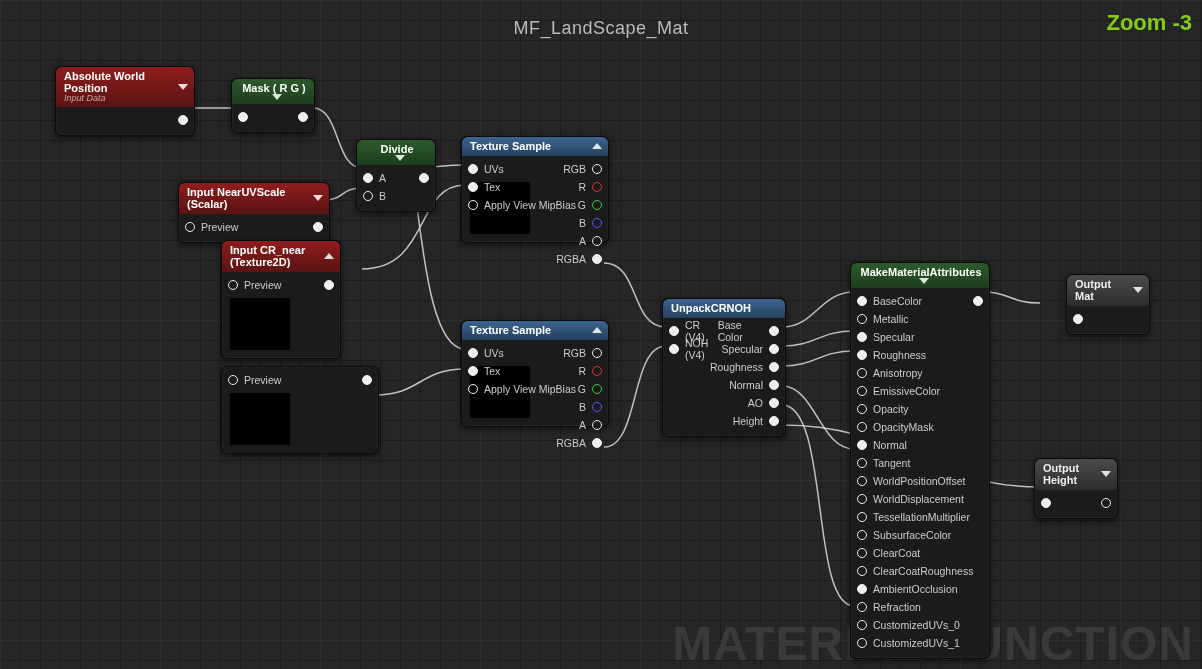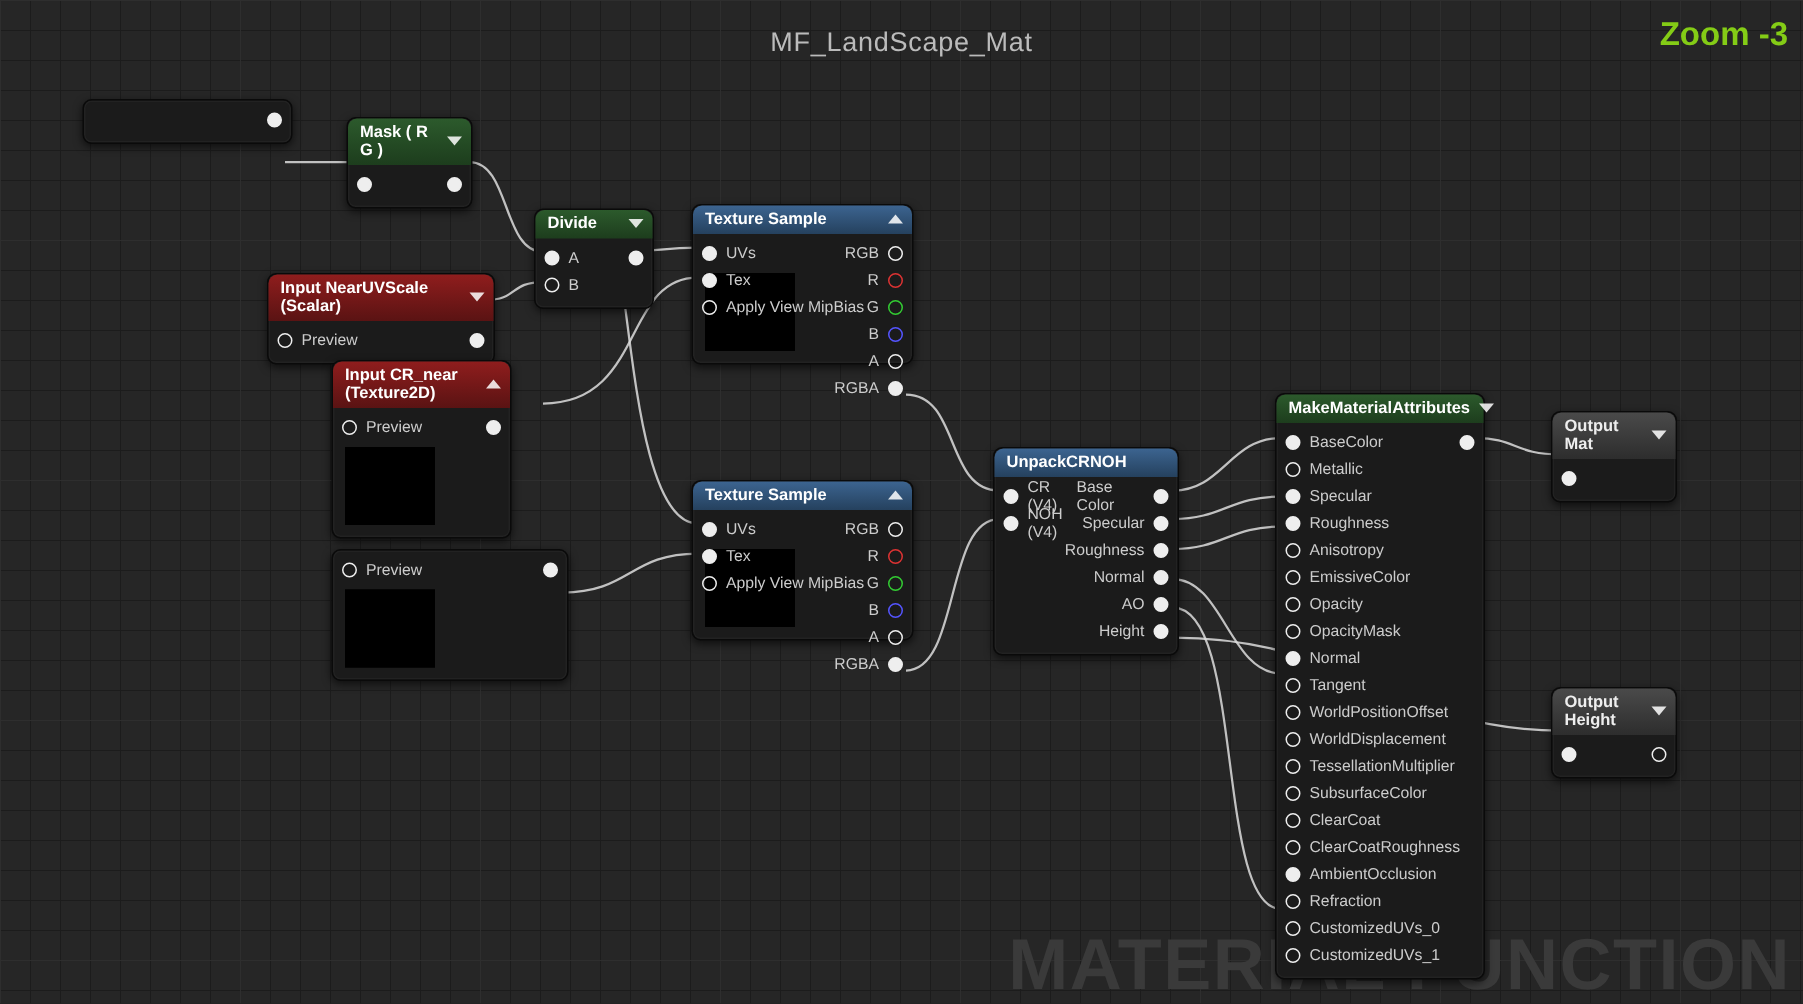--- a/index.html
+++ b/index.html
@@ -63,21 +63,21 @@
   .pin.out { margin-left:6px; }
   .pin-r { border-color:#d33; }
   .pin-g { border-color:#3c3; }
   .pin-b { border-color:#55f; }
   .pin-w { border-color:#eee; } .pin-w.solid{background:#eee;}
   .left { display:flex; align-items:center; }
   .right{ display:flex; align-items:center; justify-content:flex-start; }
   .thumb { margin:4px 8px 2px 8px; width:60px; height:52px; background:#000; border:1px solid #000; }
   
   .hdr.red   { background: linear-gradient(#8f1d1d,#5a1313); }
-  .hdr.green { background: linear-gradient(#2c5a2c,#1d3d1d); }
+  .hdr.green { background: linear-gradient(#2c5a2c,#1d3d1d); flex-direction: column; }
   .hdr.blue  { background: linear-gradient(#3c6490,#25415e); }
   .hdr.grey  { background: linear-gradient(#4a4a4a,#2d2d2d); color:#eee; }
   
   svg.wires { position:absolute; inset:0; pointer-events:none; }
   svg.wires path { stroke:#ddd; stroke-width:1.5; fill:none; opacity:.85; }
 </style>
 </head>
 <body>
 
 <div class="grid"></div>
@@ -114,20 +114,27 @@
   <path d="M782 386 C 815 386 820 449 854 449"></path>
 
   <path d="M782 405 C 830 405 810 606 854 606"></path>
 
   <path d="M782 425 C 900 425 930 487 1040 487"></path>
 
   <path d="M984 292 C 1010 292 1010 303 1040 303"></path>
 </svg>
 
 <div class="node" style="left:55px; top:66px; width:140px;">
+  <div class="hdr red">
+    <div>
+      <span>Absolute World Position</span>
+      <span class="sub">Input Data</span>
+    </div>
+    <span class="chev"></span>
+  </div>
   <div class="body">
     <div class="row">
         <span></span>
         <span class="right">
           <span class="pin out pin-w solid"></span>
         </span>
       </div>
   </div>
 </div>
 
@@ -547,21 +554,21 @@
       <div class="row">
         <span class="left">
           <span class="pin in pin-w"></span>
           <span class="lab">CustomizedUVs_1</span>
         </span>
         <span></span>
       </div>
     </div>
 </div>
 
-<div class="node" style="left:1034px; top:274px; width:84px;">
+<div class="node" style="left:1066px; top:274px; width:84px;">
   <div class="hdr grey">
     <span>Output Mat</span>
     <span class="chev"></span>
   </div>
   <div class="body">
       <div class="row">
         <span class="left">
           <span class="pin in pin-w solid"></span>
         </span>
         <span></span>

